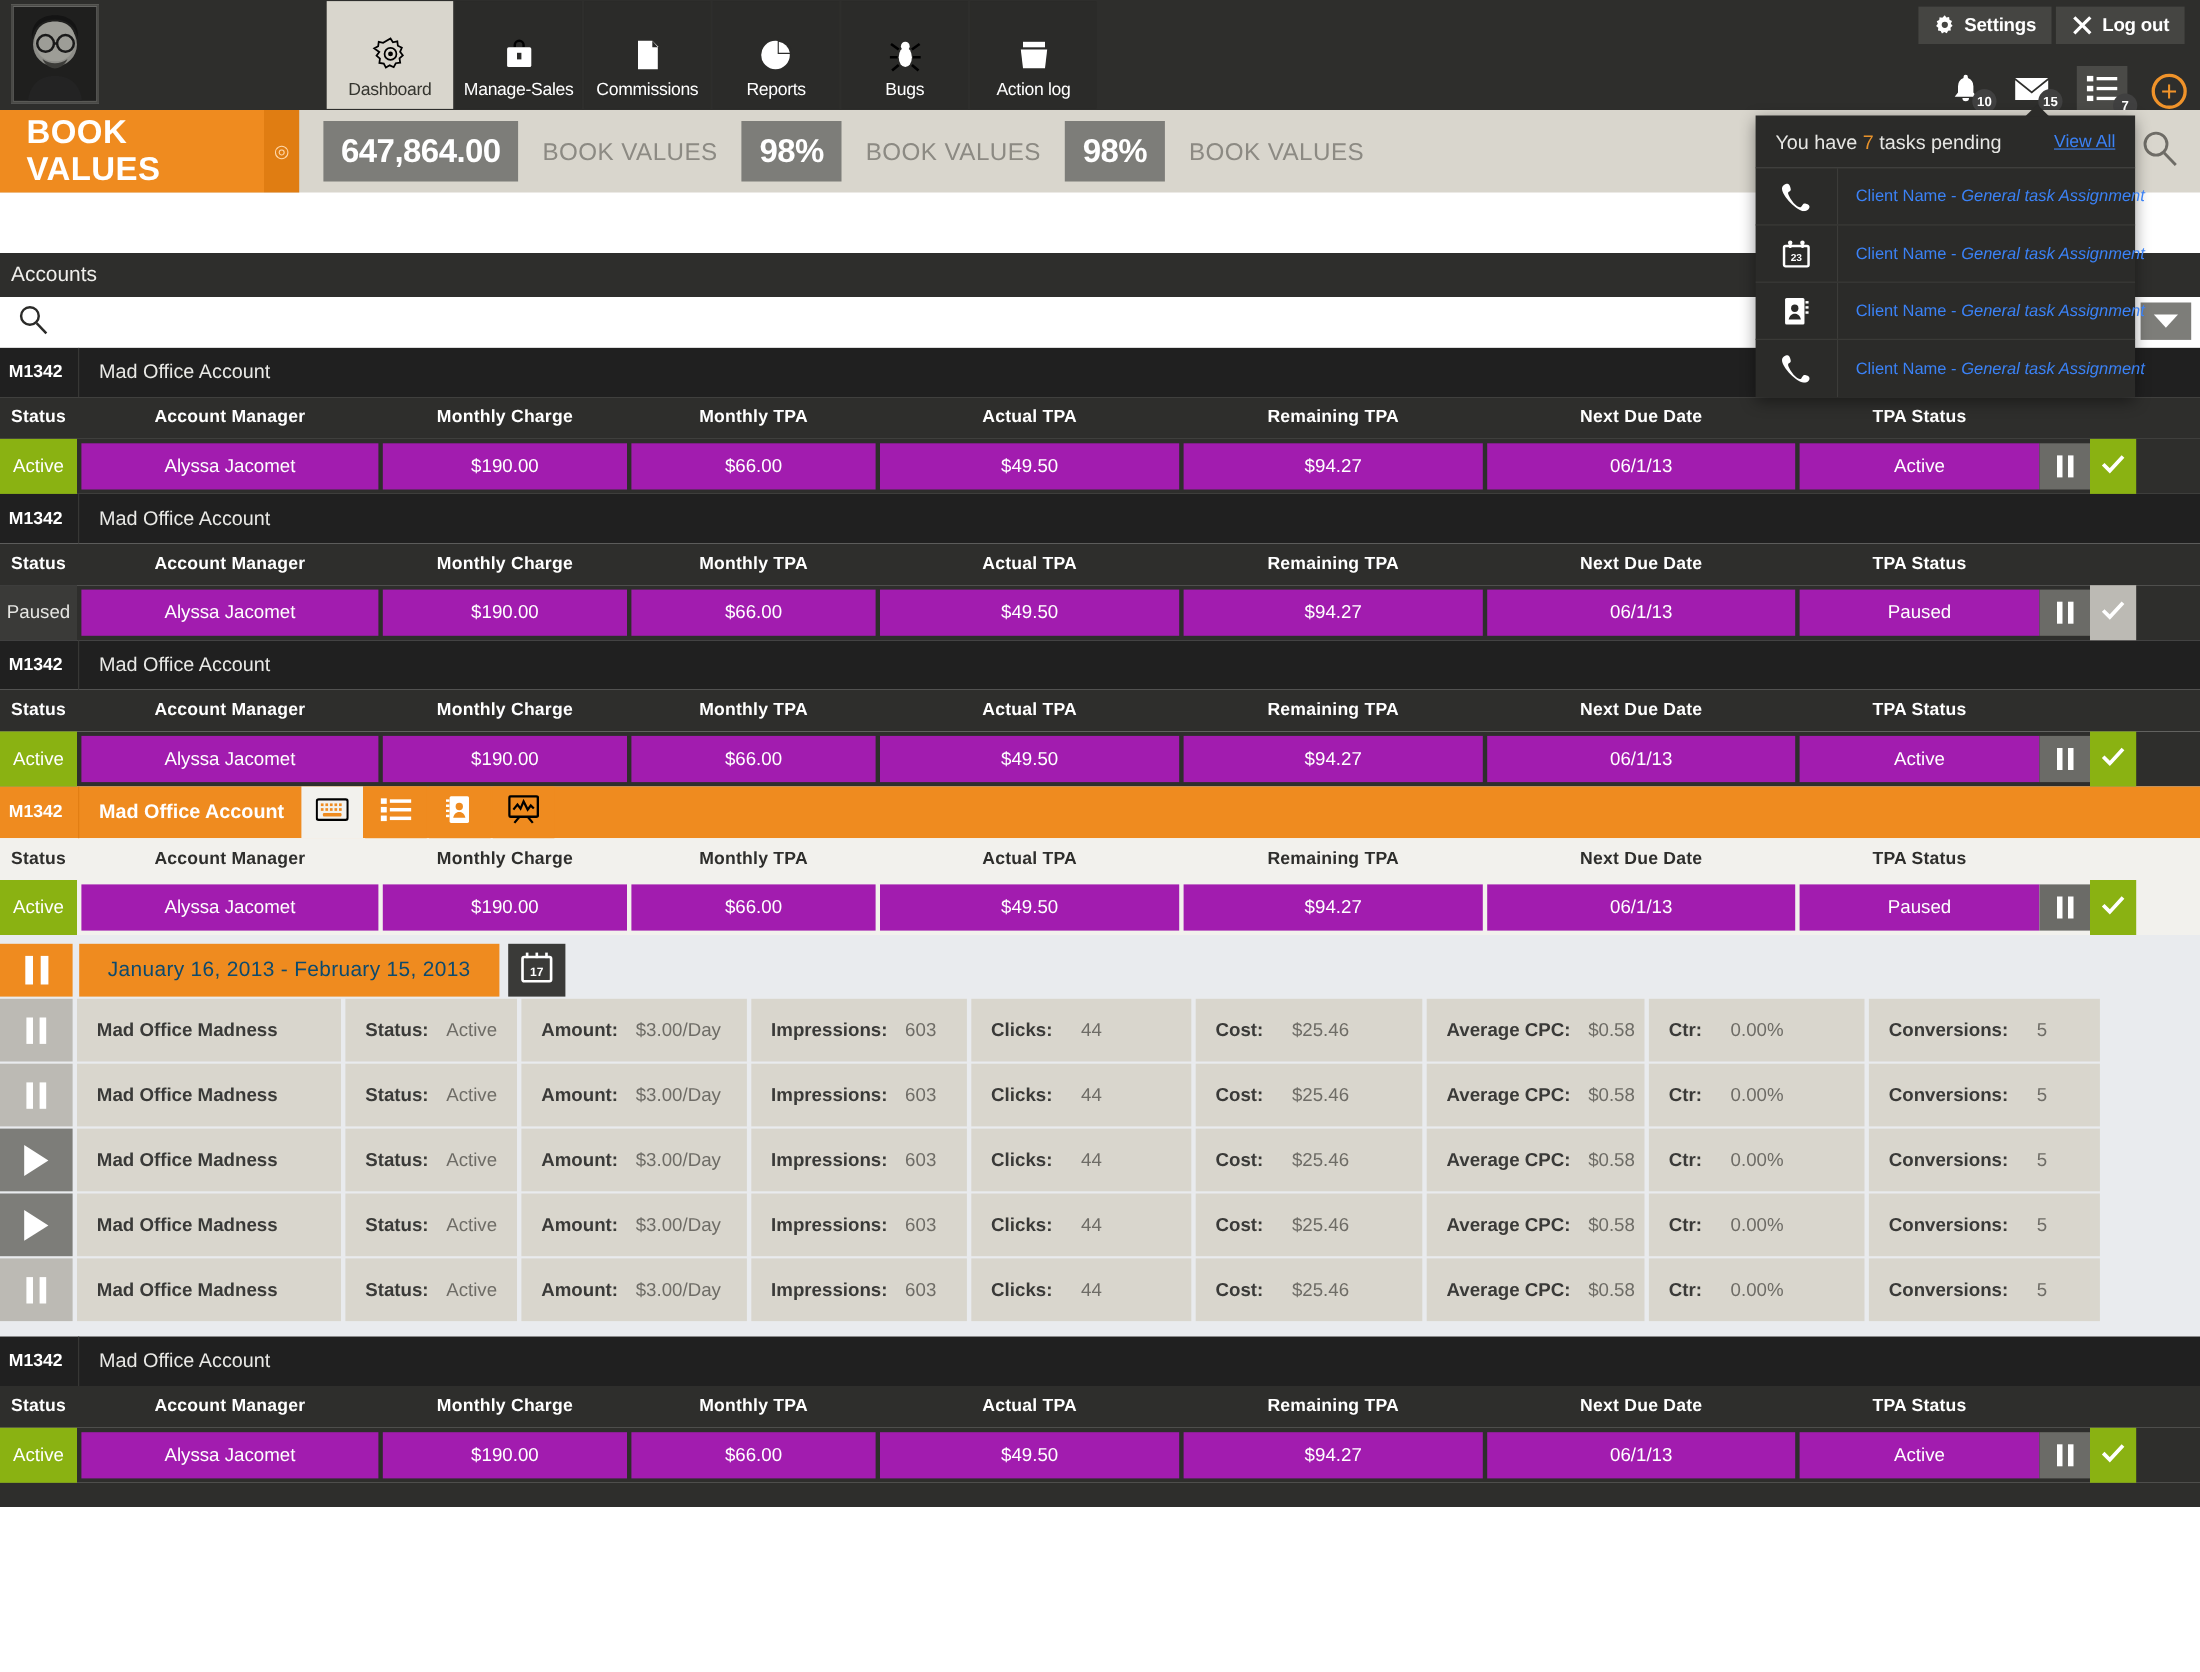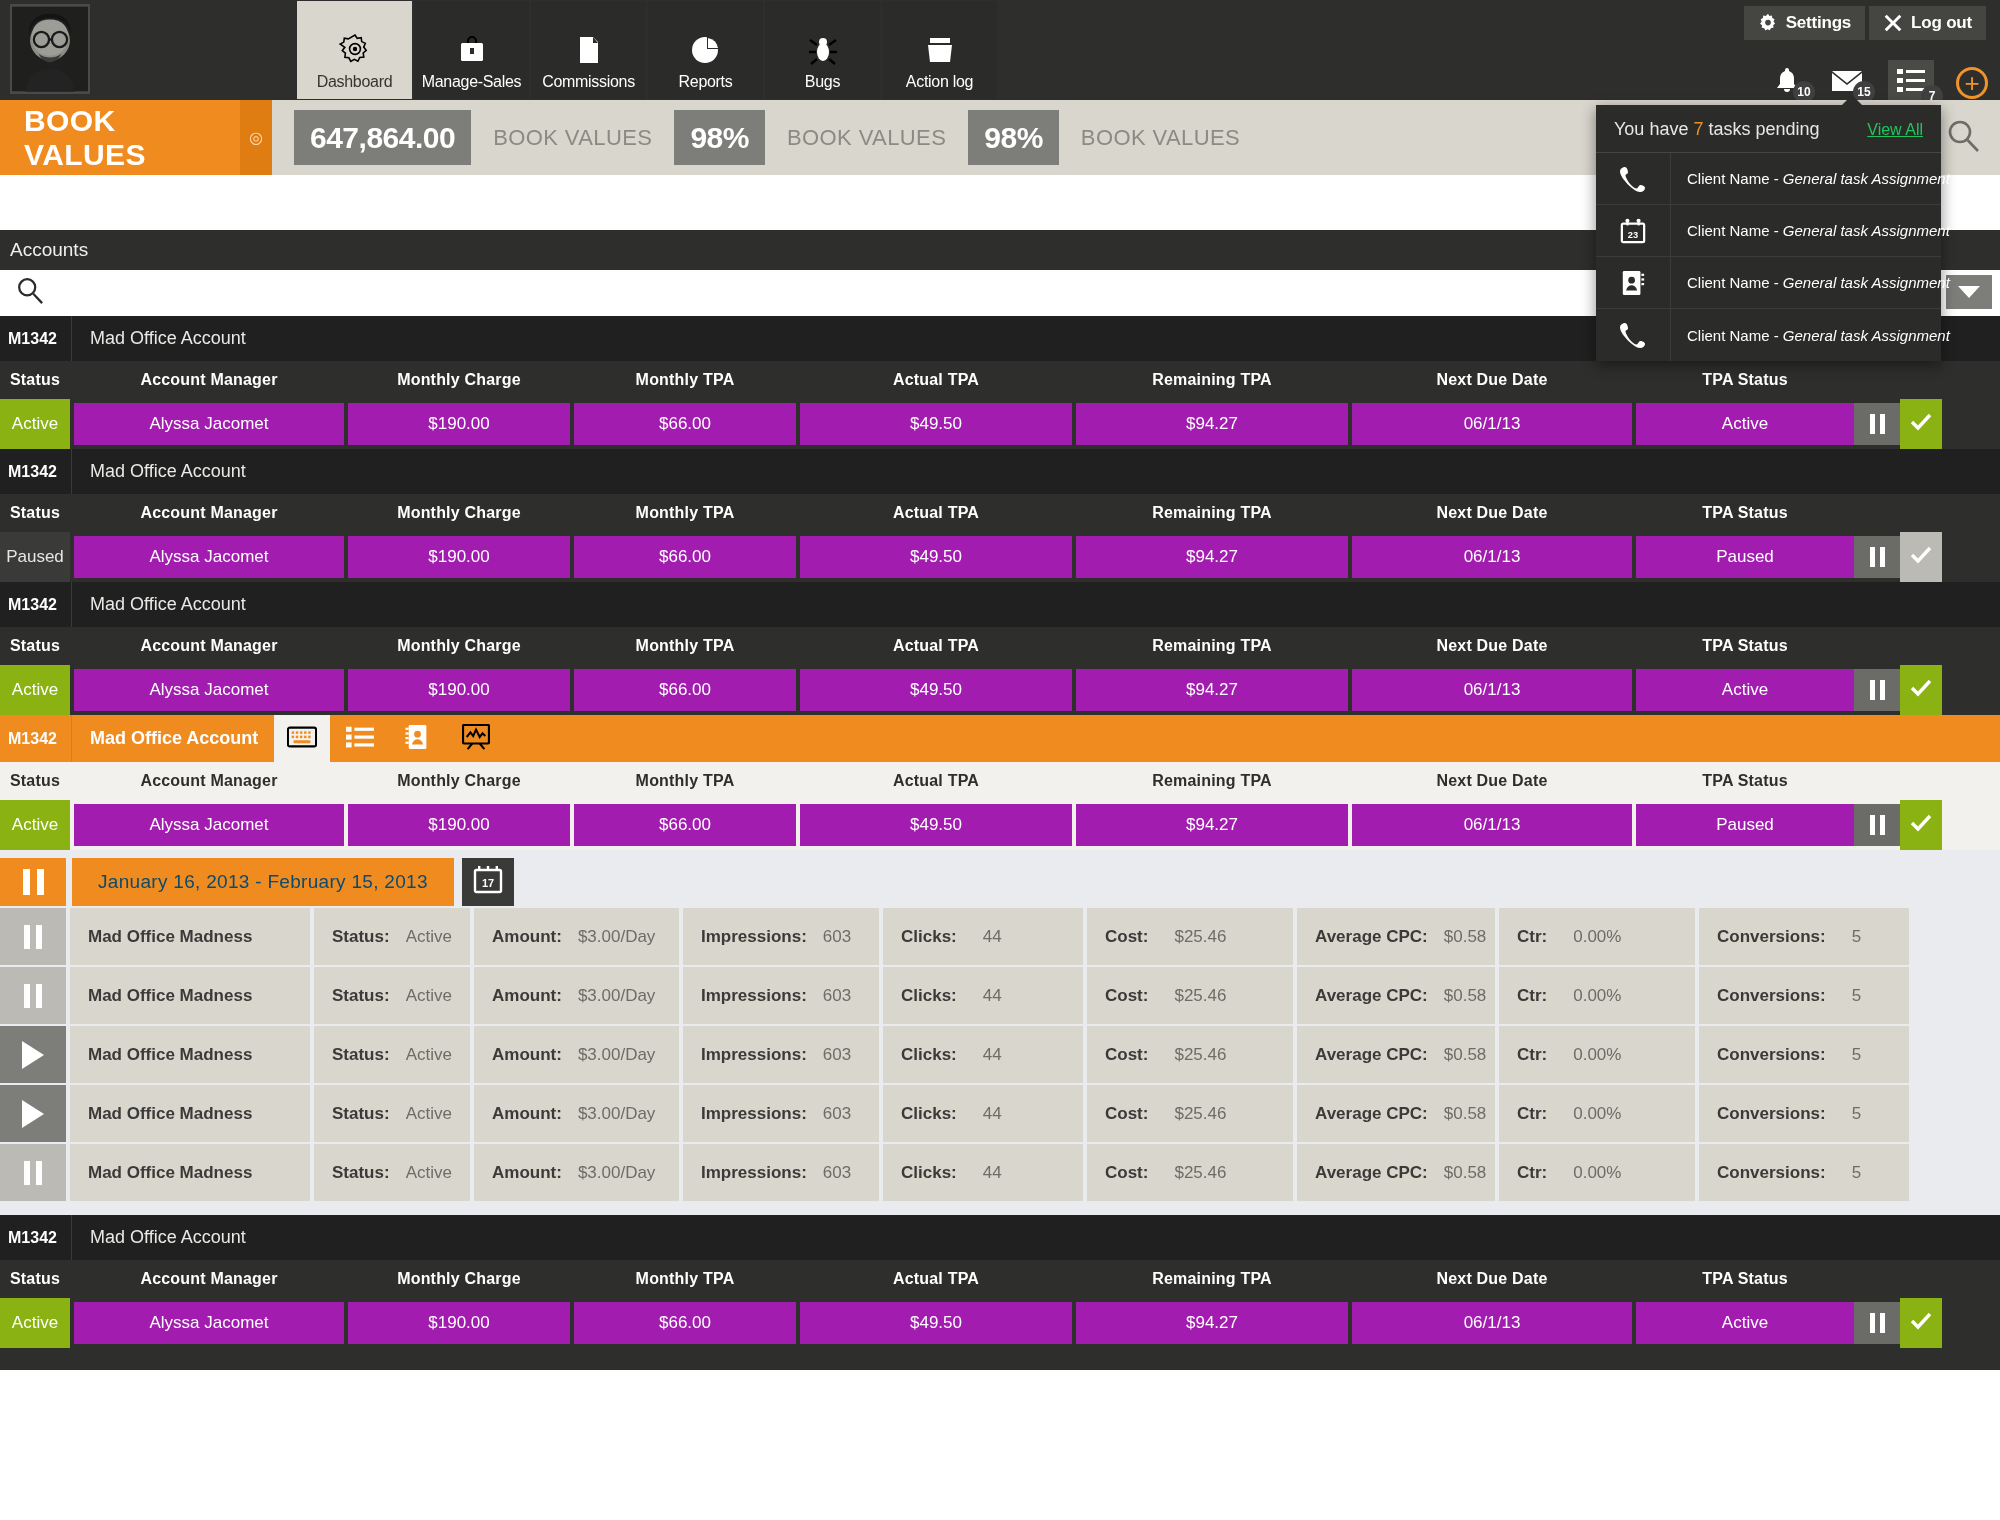--- a/index.html
+++ b/index.html
@@ -93,34 +93,34 @@
     width:0;height:0;border-left:11px solid transparent;border-right:11px solid transparent;
     border-bottom:11px solid #2b2b29;
   }
   .tp-head {
     display:flex; align-items:center; justify-content:space-between;
     padding: 14px 18px 12px 18px;
     border-bottom: 1px solid #454542;
   }
   .tp-head .txt { color:#e7e7e4; font-size:18px; }
   .tp-head .txt b { color:#e8922a; font-weight:normal; }
-  .tp-head .viewall { color:#22c55e; font-size:16px; text-decoration:underline; cursor:pointer;}
+  .tp-head .viewall { color:#3b82f6; font-size:16px; text-decoration:underline; cursor:pointer;}
   .tp-item {
     display:flex; align-items:center;
     border-bottom: 1px solid #3c3c39;
     height: 52px;
   }
   .tp-item:last-child { border-bottom: none; }
   .tp-ico {
     width: 75px; min-width:75px; height:100%;
     display:flex; align-items:center; justify-content:center;
     border-right: 1px solid #3c3c39;
   }
   .tp-ico svg { fill:#fff; }
-  .tp-txt { color:#ffffff; font-size:15px; padding-left:16px; white-space:nowrap;}
+  .tp-txt { color:#3b82f6; font-size:15px; padding-left:16px; white-space:nowrap;}
   .tp-txt i { font-style: italic; }
 
   
   .kpistrip {
     position:relative; width:2000px; height:75px;
     background:#d9d6cd; display:flex; align-items:stretch;
   }
   .kpi-title {
     width: 240px; background:#ef8b1f;
     display:flex; align-items:center;

